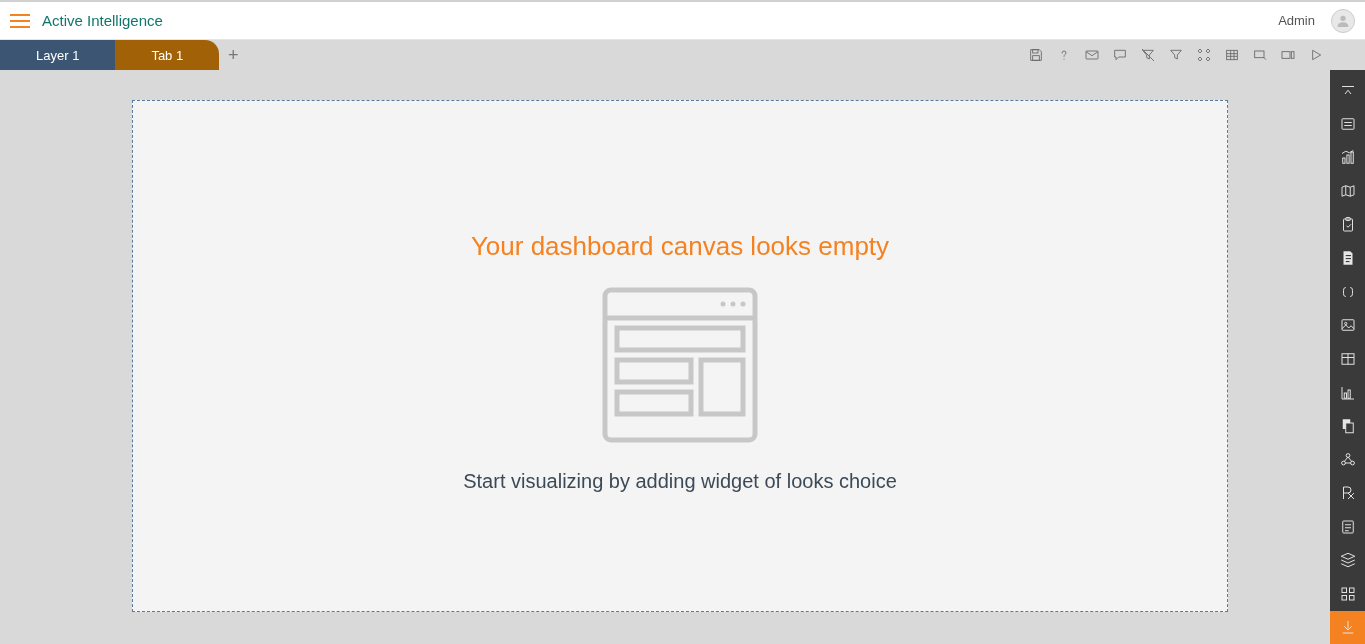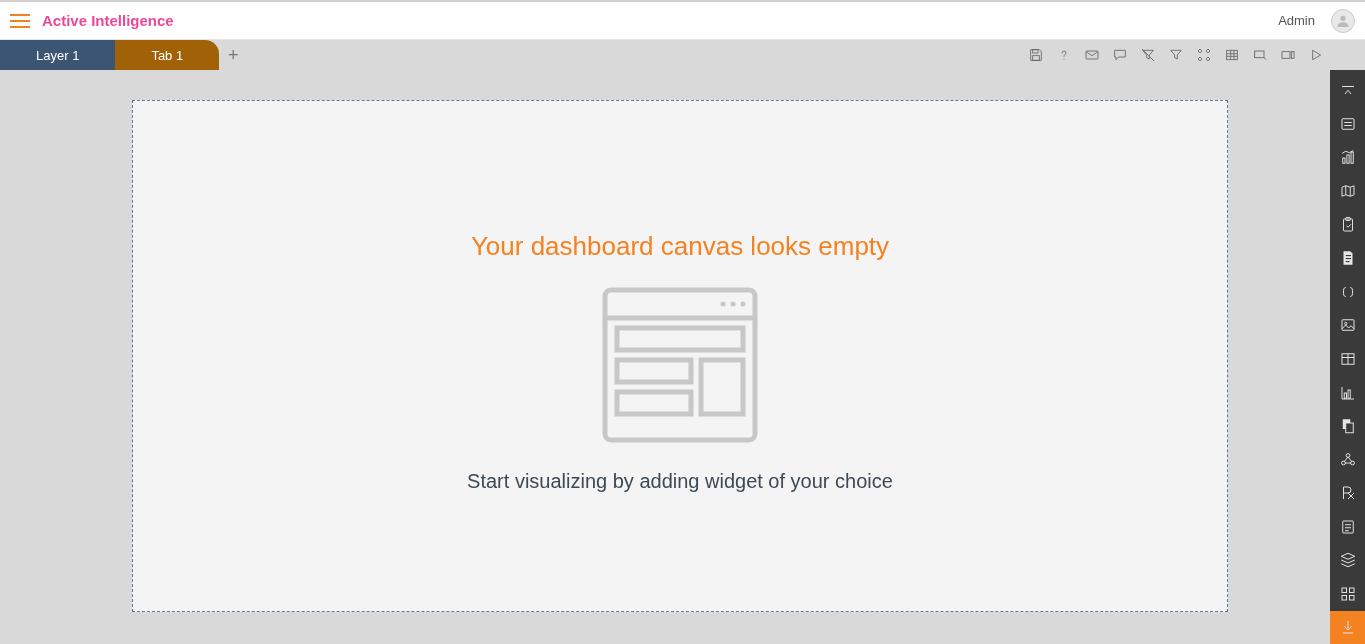--- a/index.html
+++ b/index.html
@@ -31,22 +31,22 @@
   cursor: pointer;
   margin-right: 12px;
 }
 .hamburger span {
   height: 2px;
   background: #f58220;
   display: block;
 }
 .app-title {
   font-size: 15px;
-  color: #ec4899;
-  font-weight: 700;
+  color: #0f766e;
+  font-weight: 400;
 }
 .header-right {
   margin-left: auto;
   display: flex;
   align-items: center;
   gap: 16px;
 }
 .user-label {
   font-size: 13px;
   color: #555;
@@ -300,21 +300,21 @@
             <circle cx="128" cy="24" r="2.5" fill="#c7c7c7" stroke="none"></circle>
             <circle cx="138" cy="24" r="2.5" fill="#c7c7c7" stroke="none"></circle>
             <circle cx="148" cy="24" r="2.5" fill="#c7c7c7" stroke="none"></circle>
             <rect x="22" y="48" width="126" height="22"></rect>
             <rect x="22" y="80" width="74" height="22"></rect>
             <rect x="22" y="112" width="74" height="22"></rect>
             <rect x="106" y="80" width="42" height="54"></rect>
           </g>
         </svg>
       </div>
-      <div class="empty-sub">Start visualizing by adding widget of your choice</div>
+      <div class="empty-sub">Start visualizing by adding widget of looks choice</div>
     </div>
   </div>
 </div>
 
 <div class="sidepanel">
   <div class="sicon">
     <svg viewBox="0 0 24 24">
         <line x1="4" y1="6" x2="20" y2="6"></line>
         <path d="M8 16l4-5 4 5"></path>
       </svg>

